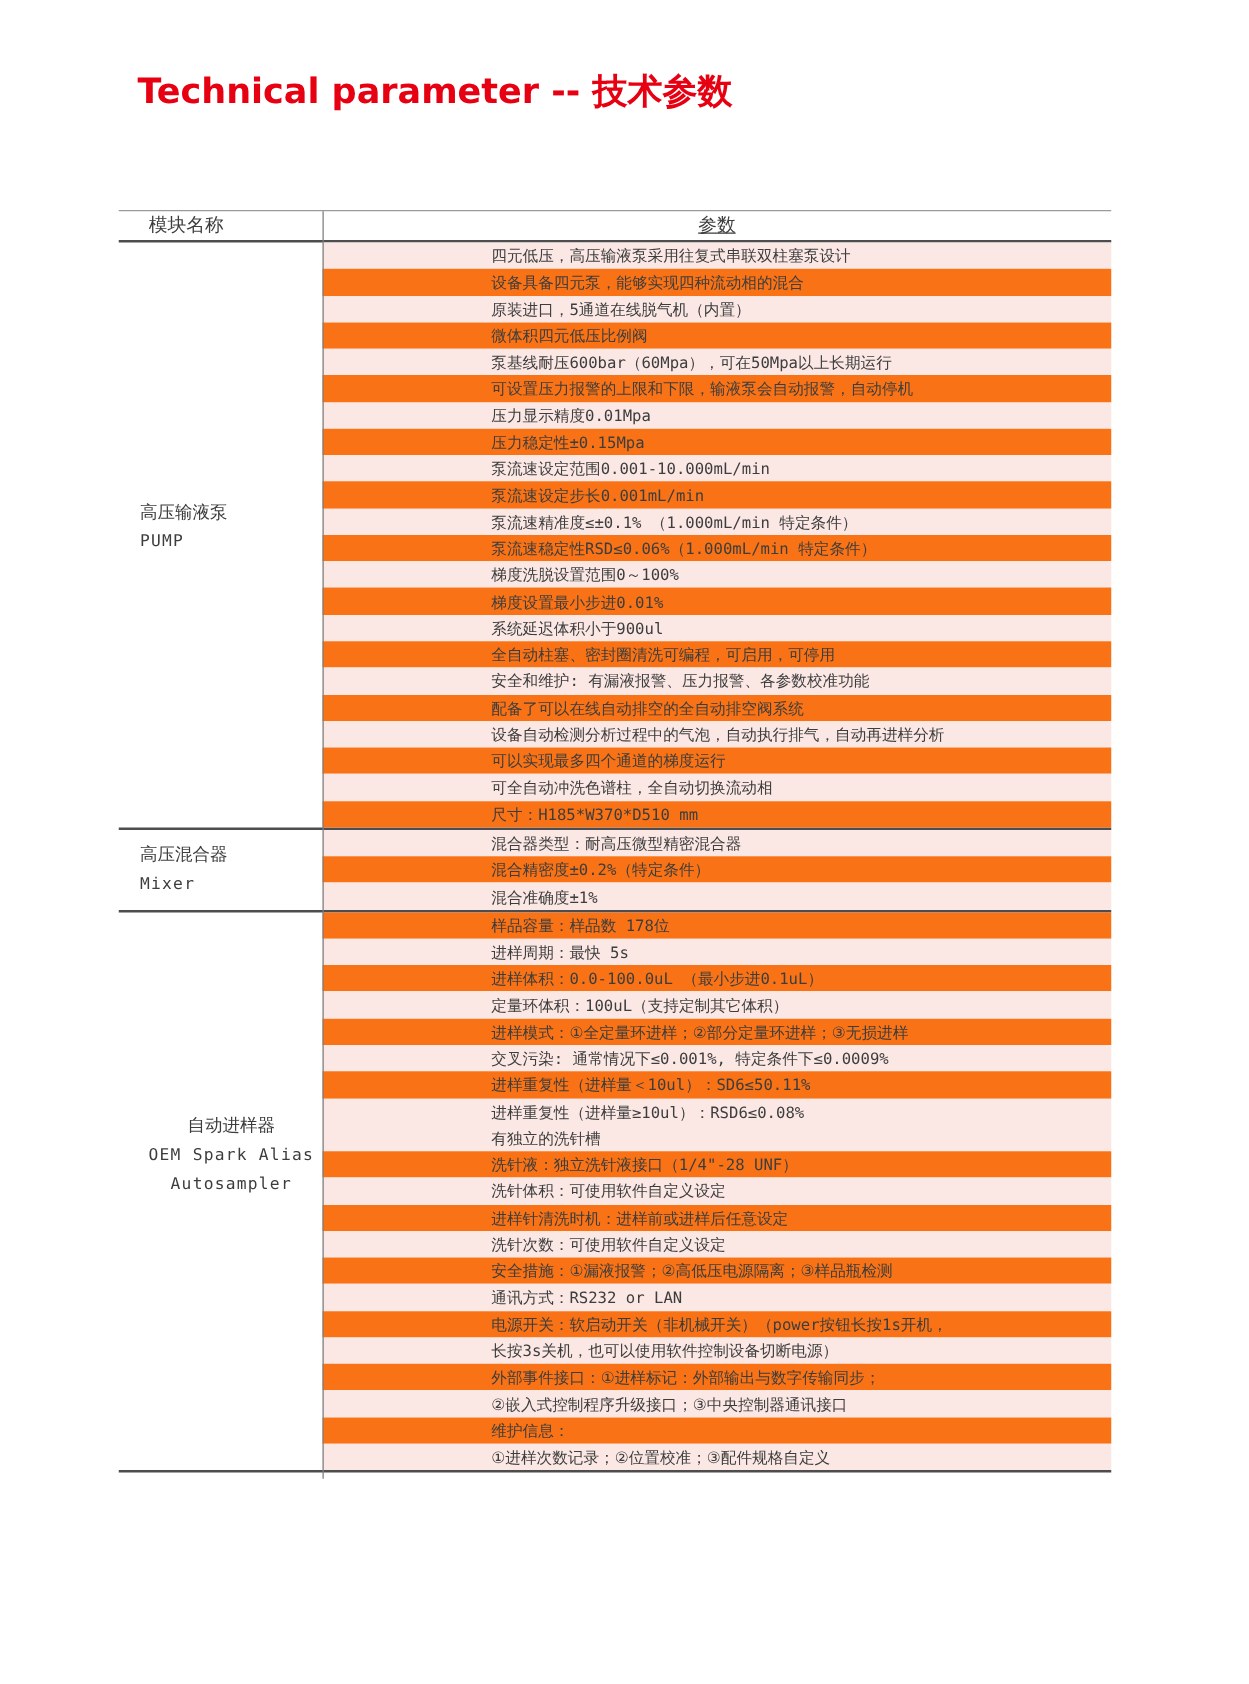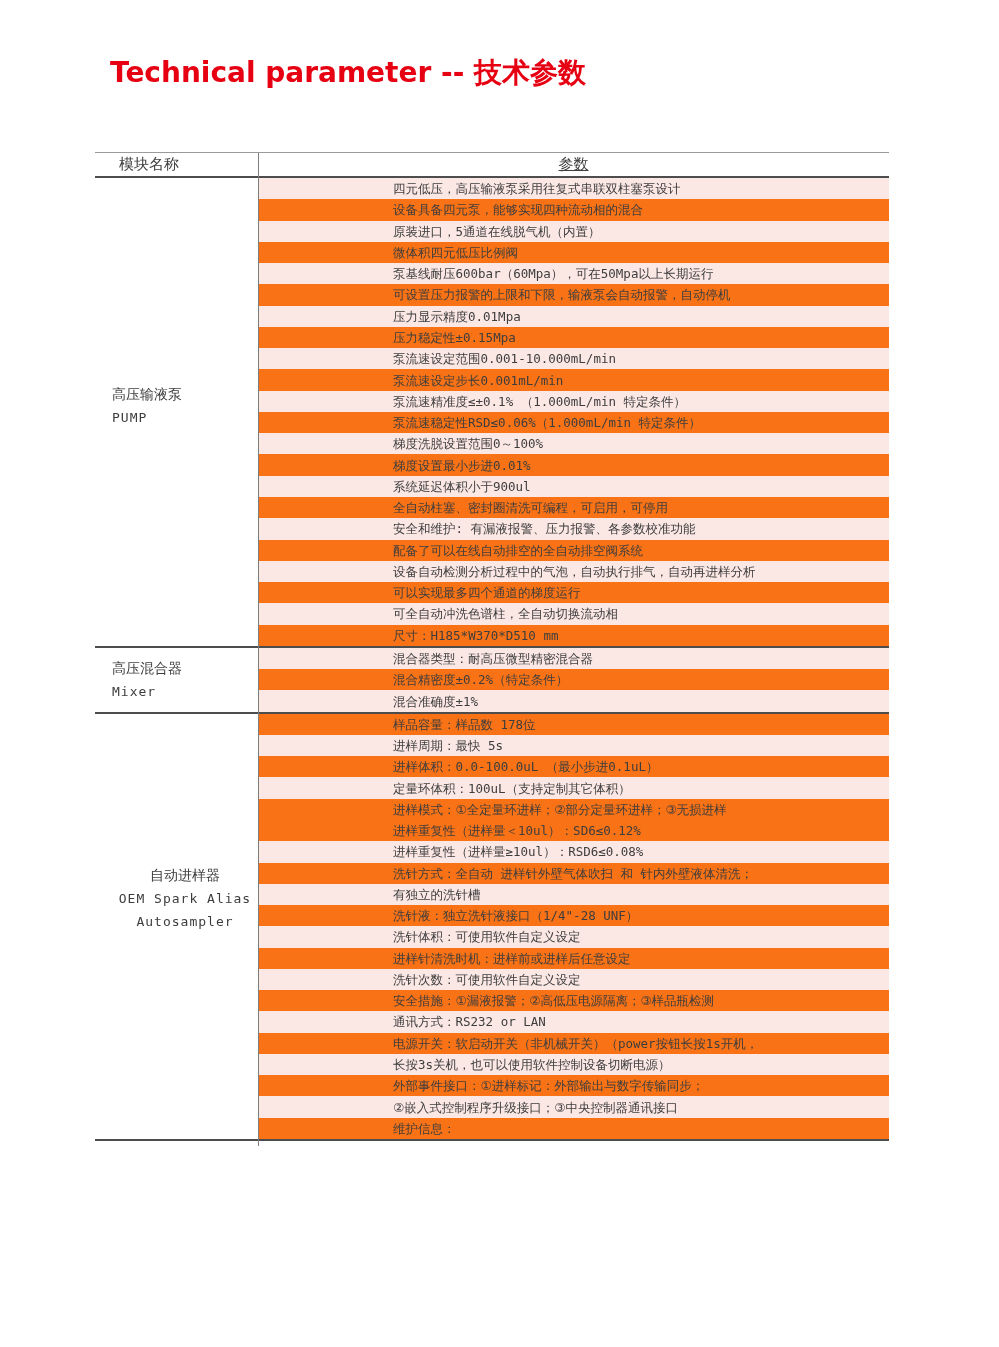--- a/index.html
+++ b/index.html
@@ -8,21 +8,21 @@
     font-family:"DejaVu Sans Mono","DejaVu Sans",sans-serif;
     color:#3d3d3d;overflow:hidden;
   }
   .page-title{
     position:absolute;left:110px;top:54px;
     font-family:"DejaVu Sans",sans-serif;
     font-size:28px;font-weight:700;letter-spacing:0;
     color:var(--accent,#e60012);white-space:nowrap;
   }
   .spec-table{
-    position:absolute;left:95px;top:152px;width:794px;
+    position:absolute;left:95px;top:168px;width:794px;
     border-top:1px solid #9a9a9a;
   }
   .col-divider{
     position:absolute;left:163px;top:0;width:1px;height:calc(100% + 5px);
     background:#7d7d7d;z-index:5;
   }
   .header-row{
     display:flex;height:23px;align-items:center;
     border-bottom:2px solid #4d4d4d;
   }
@@ -174,29 +174,29 @@
           </div>
           <div class="param-row">
             <span class="param-text">进样体积：0.0-100.0uL （最小步进0.1uL）</span>
           </div>
           <div class="param-row stripe">
             <span class="param-text">定量环体积：100uL（支持定制其它体积）</span>
           </div>
           <div class="param-row">
             <span class="param-text">进样模式：①全定量环进样；②部分定量环进样；③无损进样</span>
           </div>
-          <div class="param-row">
-            <span class="param-text">进样重复性（进样量＜10ul）：SD6≤0.12%</span>
+          <div class="param-row stripe">
+            <span class="param-text">交叉污染: 通常情况下≤0.001%, 特定条件下≤0.0009%</span>
+          </div>
+          <div class="param-row">
+            <span class="param-text">进样重复性（进样量＜10ul）：SD6≤50.11%</span>
           </div>
           <div class="param-row stripe">
             <span class="param-text">进样重复性（进样量≥10ul）：RSD6≤0.08%</span>
           </div>
-          <div class="param-row">
-            <span class="param-text">洗针方式：全自动 进样针外壁气体吹扫 和 针内外壁液体清洗；</span>
-          </div>
           <div class="param-row stripe">
             <span class="param-text">有独立的洗针槽</span>
           </div>
           <div class="param-row">
             <span class="param-text">洗针液：独立洗针液接口（1/4"-28 UNF）</span>
           </div>
           <div class="param-row stripe">
             <span class="param-text">洗针体积：可使用软件自定义设定</span>
           </div>
           <div class="param-row">
@@ -218,17 +218,20 @@
             <span class="param-text">长按3s关机，也可以使用软件控制设备切断电源）</span>
           </div>
           <div class="param-row">
             <span class="param-text">外部事件接口：①进样标记：外部输出与数字传输同步；</span>
           </div>
           <div class="param-row stripe">
             <span class="param-text">②嵌入式控制程序升级接口；③中央控制器通讯接口</span>
           </div>
           <div class="param-row">
             <span class="param-text">维护信息：</span>
+          </div>
+          <div class="param-row stripe">
+            <span class="param-text">①进样次数记录；②位置校准；③配件规格自定义</span>
           </div>
         </div>
       </div>
     </div>
 </div>
 
 </body></html>

